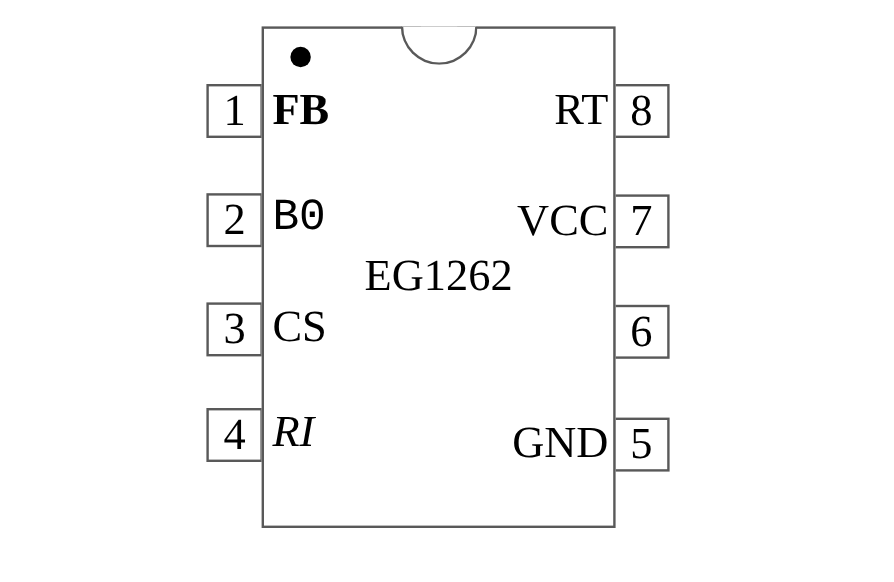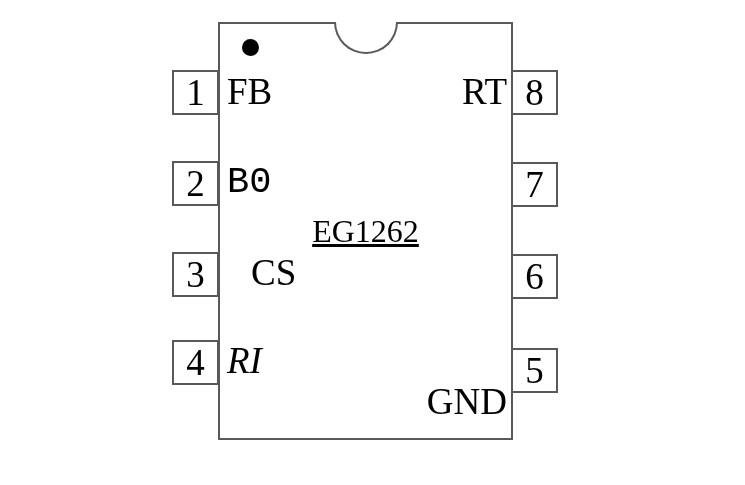--- a/index.html
+++ b/index.html
@@ -53,43 +53,42 @@
   }
   
   .part-number {
     position: absolute;
     left: 0;
     right: 0;
     top: 184px;
     height: 46px;
     line-height: 46px;
     text-align: center;
-    font-size: 32px;
+    font-size: 37px;
     letter-spacing: 0px;
     white-space: nowrap;
-    text-decoration: underline;
   }
   
   .pin-name {
     position: absolute;
     height: 44px;
     line-height: 44px;
     font-size: 37px;
     white-space: nowrap;
   }
   .pin-name.left  { left: 7px;  text-align: left; }
   .pin-name.right { right: 4px; text-align: right; }
-  .pn-l1 { top: 46px;  }
+  .pn-l1 { top: 46px; font-weight: bold;  }
   .pn-l2 { top: 136px; font-family: Liberation Mono, monospace; }
-  .pn-l3 { top: 227px; margin-left: 24px; }
+  .pn-l3 { top: 227px; }
   .pn-l4 { top: 315px; font-style: italic; }
   .pn-r8 { top: 46px;  }
   .pn-r7 { top: 139px; }
   .pn-r6 { top: 231px; }
-  .pn-r5 { top: 324px; margin-top: 32px; }
+  .pn-r5 { top: 324px; }
   
   .pin-box {
     position: absolute;
     width: 47px;
     height: 45px;
     box-sizing: border-box;
     border: 2px solid #595959;
     background: #ffffff;
     text-align: center;
     line-height: 41px;
@@ -126,16 +125,17 @@
     <div class="dot"></div>
 
     <div class="part-number">EG1262</div>
 
     <div class="pin-name left pn-l1">FB</div>
     <div class="pin-name left pn-l2">B0</div>
     <div class="pin-name left pn-l3">CS</div>
     <div class="pin-name left pn-l4">RI</div>
 
     <div class="pin-name right pn-r8">RT</div>
+    <div class="pin-name right pn-r7">VCC</div>
     <div class="pin-name right pn-r5">GND</div>
   </div>
 
 </div>
 
 </body></html>

